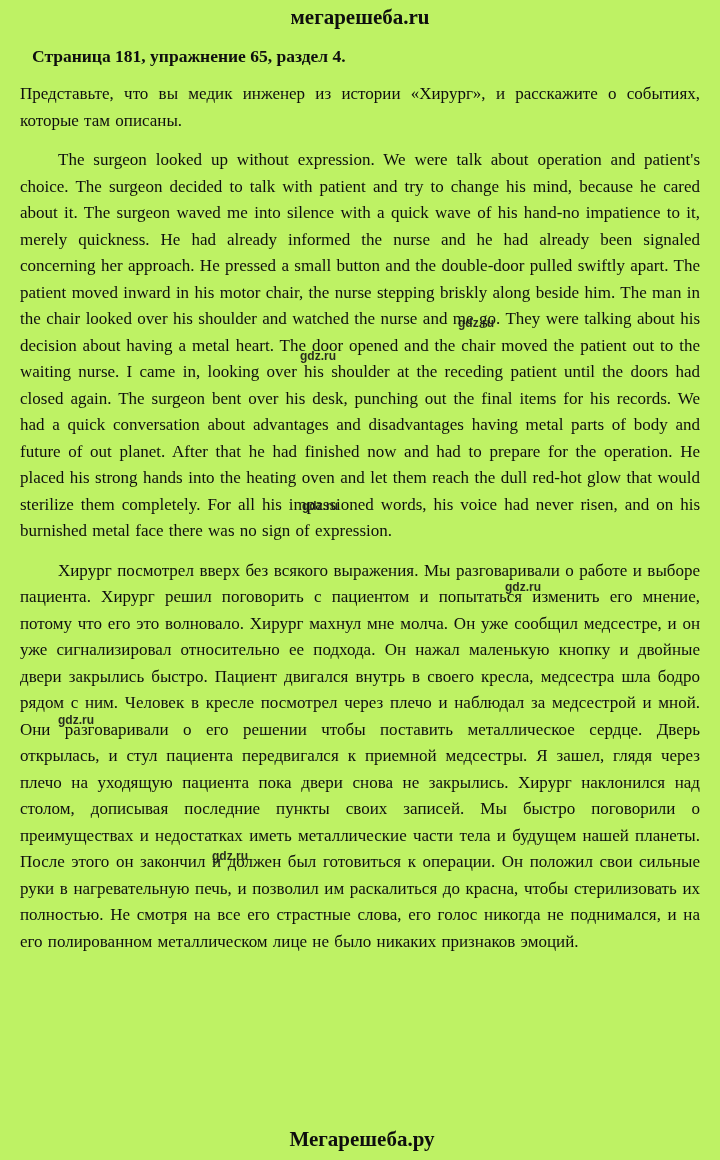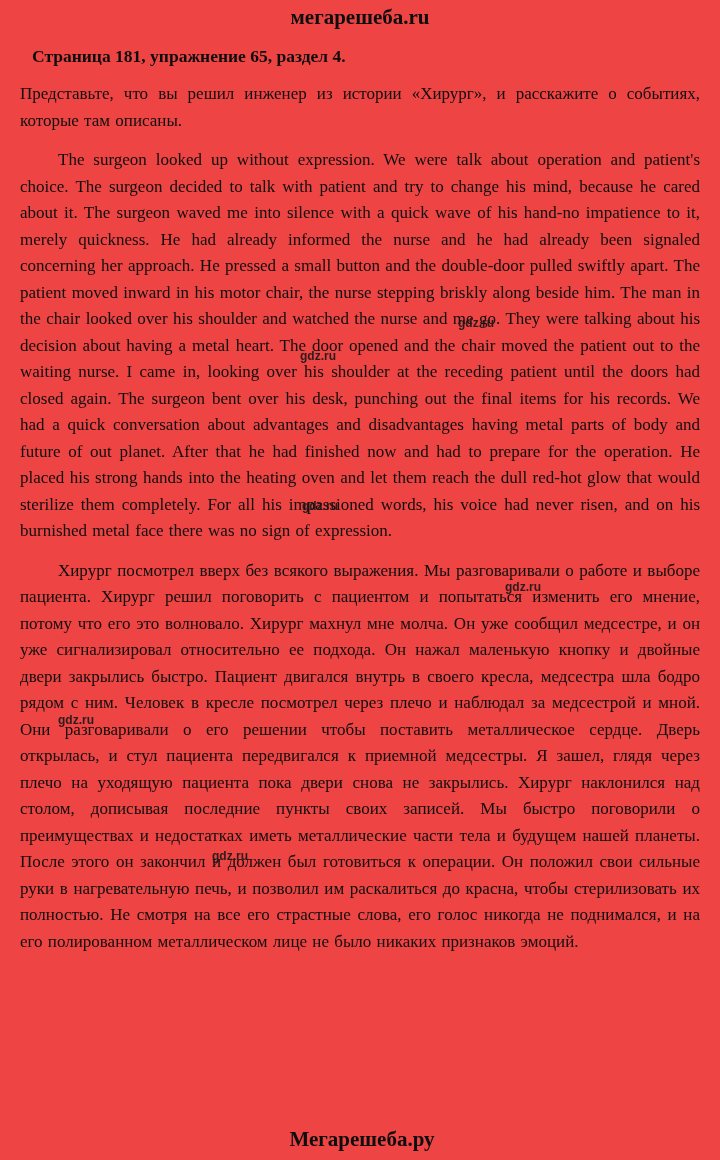--- a/index.html
+++ b/index.html
@@ -4,21 +4,21 @@
 <style>
   * { box-sizing: border-box; }
   html, body { margin: 0; padding: 0; background: #ffffff; }
   body { width: 720px; height: 1160px; }
 
   .page {
     position: relative;
     width: 720px;
     height: 1160px;
     padding: 4px 20px 0 20px;
-    background: #ef4444;
+    background: #bef264;
     color: #0e0e0e;
     font-family: "Liberation Serif", "DejaVu Serif", serif;
     overflow: hidden;
   }
 
   .site-header {
     text-align: center;
     font-weight: bold;
     font-size: 21px;
     line-height: 27px;
@@ -77,21 +77,21 @@
 </style>
 </head>
 <body>
 
 <div class="page">
 
   <div class="site-header">мегарешеба.ru</div>
 
   <h1 class="exercise-heading">Страница 181, упражнение 65, раздел 4.</h1>
 
-  <p class="body-text task-text">Представьте, что вы решил инженер из истории «Хирург», и расскажите о событиях, которые там описаны.</p>
+  <p class="body-text task-text">Представьте, что вы медик инженер из истории «Хирург», и расскажите о событиях, которые там описаны.</p>
 
   <p class="body-text indented">The surgeon looked up without expression. We were talk about operation and patient's choice. The surgeon decided to talk with patient and try to change his mind, because he cared about it. The surgeon waved me into silence with a quick wave of his hand-no impatience to it, merely quickness. He had already informed the nurse and he had already been signaled concerning her approach. He pressed a small button and the double-door pulled swiftly apart. The patient moved inward in his motor chair, the nurse stepping briskly along beside him. The man in the chair looked over his shoulder and watched the nurse and me go. They were talking about his decision about having a metal heart. The door opened and the chair moved the patient out to the waiting nurse. I came in, looking over his shoulder at the receding patient until the doors had closed again. The surgeon bent over his desk, punching out the final items for his records. We had a quick conversation about advantages and disadvantages having metal parts of body and future of out planet. After that he had finished now and had to prepare for the operation. He placed his strong hands into the heating oven and let them reach the dull red-hot glow that would sterilize them completely. For all his impassioned words, his voice had never risen, and on his burnished metal face there was no sign of expression.</p>
 
   <p class="body-text indented">Хирург посмотрел вверх без всякого выражения. Мы разговаривали о работе и выборе пациента. Хирург решил поговорить с пациентом и попытаться изменить его мнение, потому что его это волновало. Хирург махнул мне молча. Он уже сообщил медсестре, и он уже сигнализировал относительно ее подхода. Он нажал маленькую кнопку и двойные двери закрылись быстро. Пациент двигался внутрь в своего кресла, медсестра шла бодро рядом с ним. Человек в кресле посмотрел через плечо и наблюдал за медсестрой и мной. Они разговаривали о его решении чтобы поставить металлическое сердце. Дверь открылась, и стул пациента передвигался к приемной медсестры. Я зашел, глядя через плечо на уходящую пациента пока двери снова не закрылись. Хирург наклонился над столом, дописывая последние пункты своих записей. Мы быстро поговорили о преимуществах и недостатках иметь металлические части тела и будущем нашей планеты. После этого он закончил и должен был готовиться к операции. Он положил свои сильные руки в нагревательную печь, и позволил им раскалиться до красна, чтобы стерилизовать их полностью. Не смотря на все его страстные слова, его голос никогда не поднимался, и на его полированном металлическом лице не было никаких признаков эмоций.</p>
 
   <div class="site-footer">Мегарешеба.ру</div>
 
   <div id="watermark-layer">
       <span class="watermark" style="left: 458px; top: 316px;">gdz.ru</span>
       <span class="watermark" style="left: 300px; top: 349px;">gdz.ru</span>

